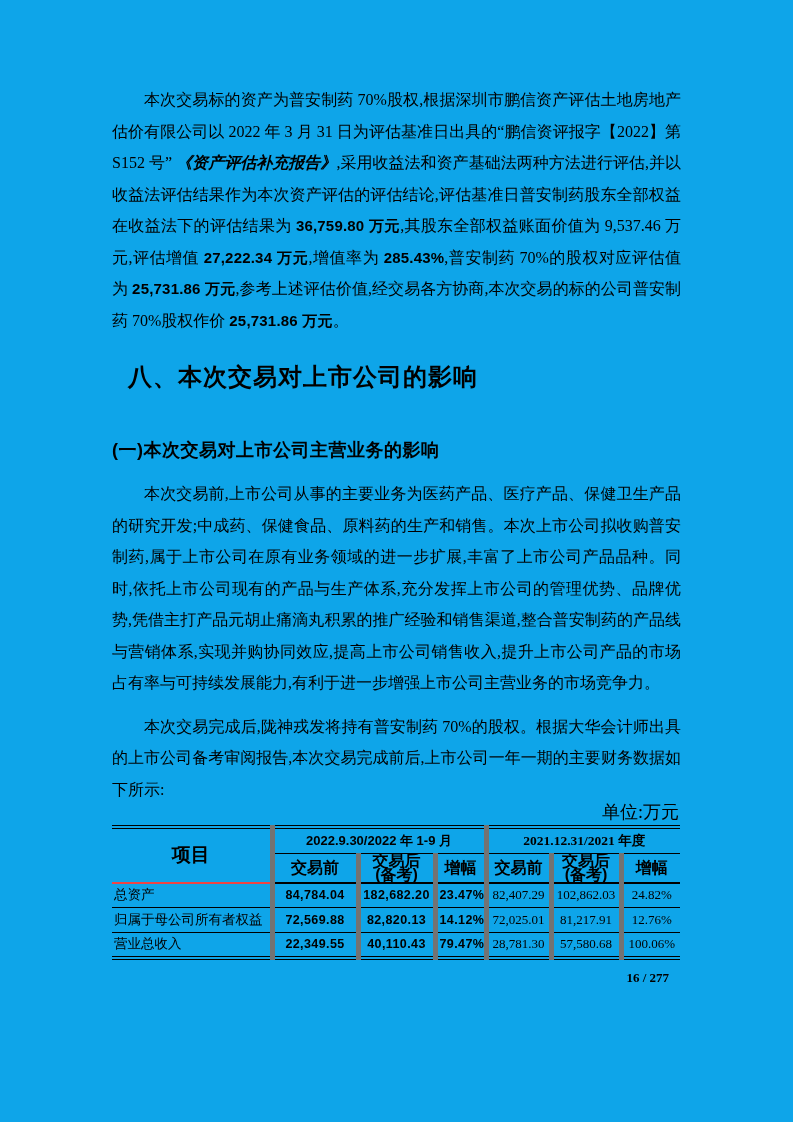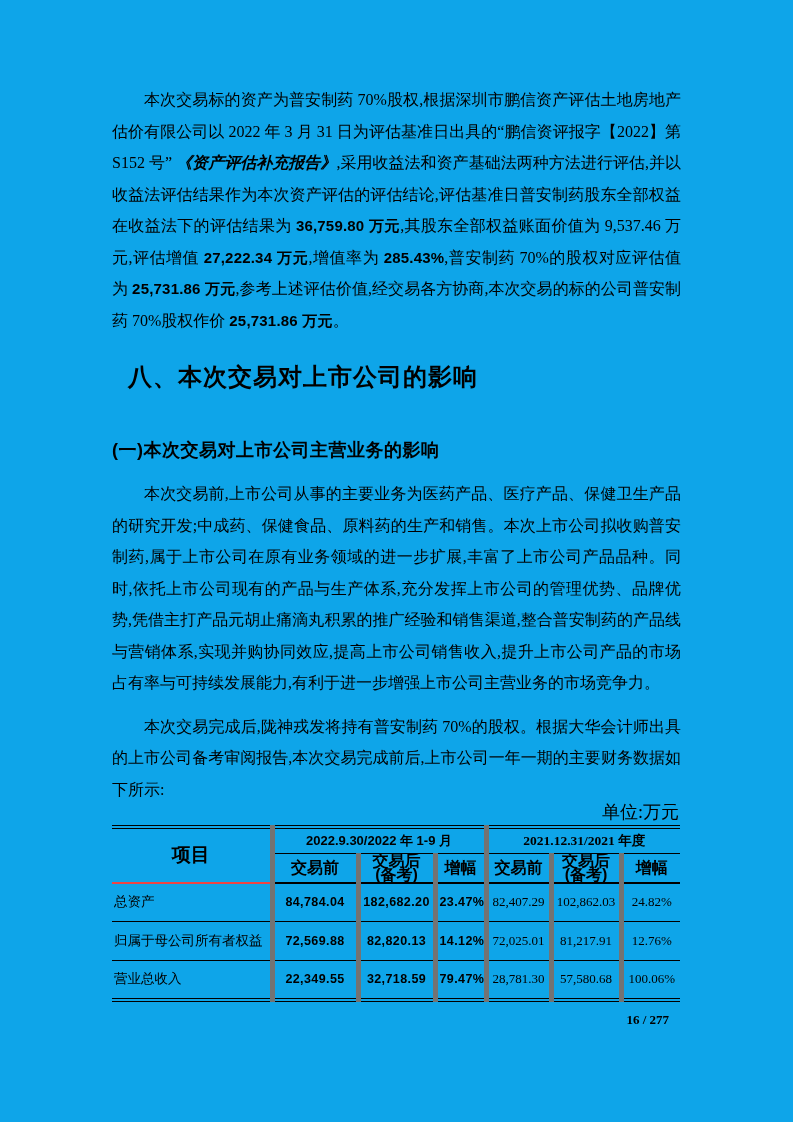--- a/index.html
+++ b/index.html
@@ -61,21 +61,21 @@
 
   tr.sub-row { height:28px; }
   tr.sub-row th {
     font-family:"Liberation Sans","DejaVu Sans",sans-serif;
     font-weight:700; font-size:16px; line-height:14px;
     text-align:center; white-space:pre-line;
     border-bottom:2px solid #000;
     margin-top:6px;
   }
 
-  tbody tr { height:39px; }
+  tbody tr { height:25px; }
   tbody td { border-bottom:1px solid #000; }
   tbody tr:last-child td { border-bottom:none; }
   td.row-label { font-size:13.5px; text-align:left; padding-left:5px; }
   td.c-g1 {
     font-family:"Liberation Sans","DejaVu Sans",sans-serif;
     font-weight:700; font-size:12.5px; letter-spacing:0.4px; text-align:center;
   }
   td.c-g2 { font-size:13px; text-align:center; }
 
   .page-footer {
@@ -144,21 +144,21 @@
           <td class="c-g1 bl">72,569.88</td>
           <td class="c-g1 bl">82,820.13</td>
           <td class="c-g1 bl">14.12%</td>
           <td class="c-g2 bl">72,025.01</td>
           <td class="c-g2 bl">81,217.91</td>
           <td class="c-g2 bl">12.76%</td>
         </tr>
         <tr>
           <td class="row-label">营业总收入</td>
           <td class="c-g1 bl">22,349.55</td>
-          <td class="c-g1 bl">32,718.59</td>
+          <td class="c-g1 bl">40,110.43</td>
           <td class="c-g1 bl">79.47%</td>
           <td class="c-g2 bl">28,781.30</td>
           <td class="c-g2 bl">57,580.68</td>
           <td class="c-g2 bl">100.06%</td>
         </tr>
       </tbody>
     </table>
 
     <div class="page-footer">16 / 277</div>
   </div>

